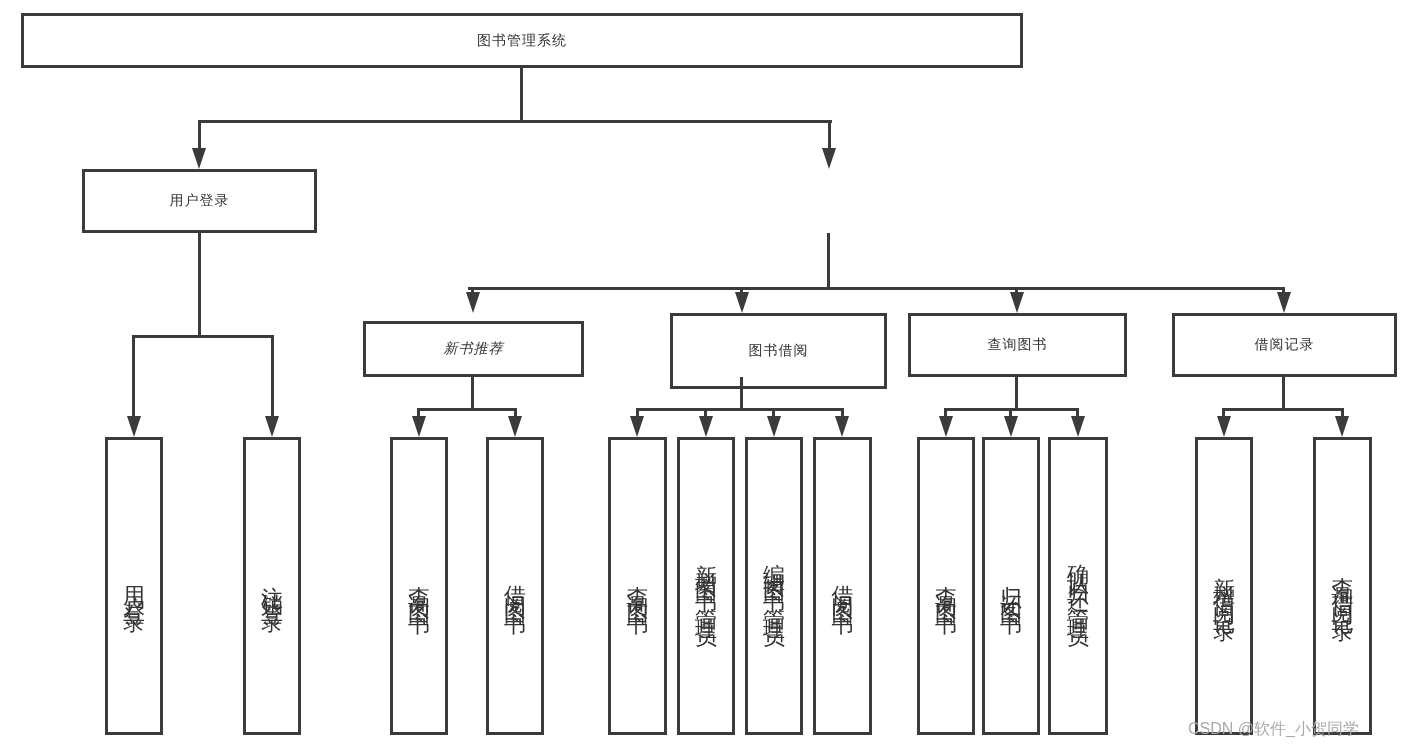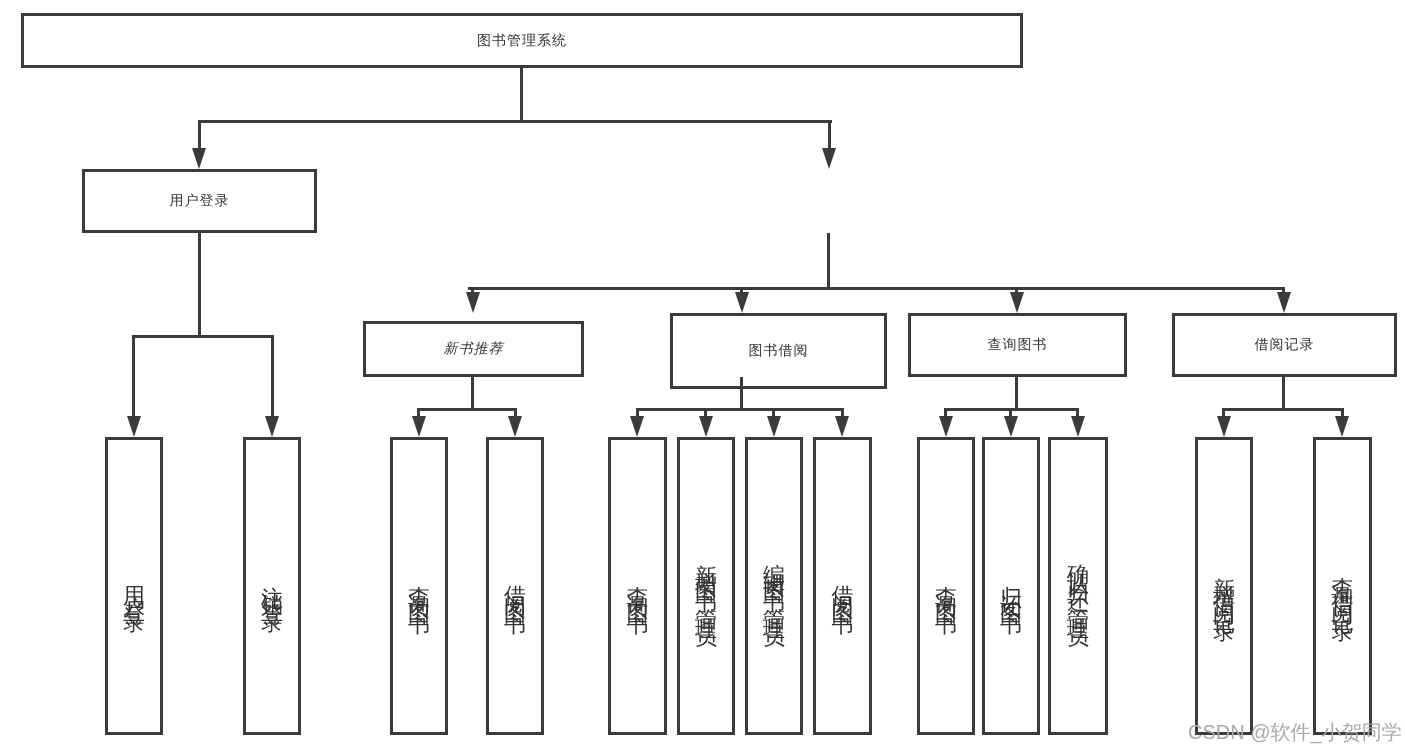--- a/index.html
+++ b/index.html
@@ -49,21 +49,21 @@
     width: 0;
     height: 0;
     border-left: 7px solid transparent;
     border-right: 7px solid transparent;
     border-top: 21px solid var(--line);
   }
   .watermark {
     position: absolute;
     left: 1188px;
     top: 719px;
-    font-size: 20px;
+    font-size: 16px;
     color: var(--wm);
     white-space: nowrap;
     z-index: 5;
   }
 </style>
 </head>
 <body>
 
 <div id="canvas">
 

